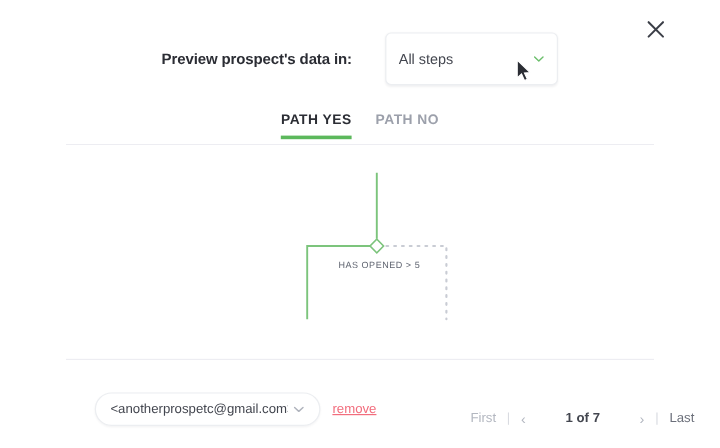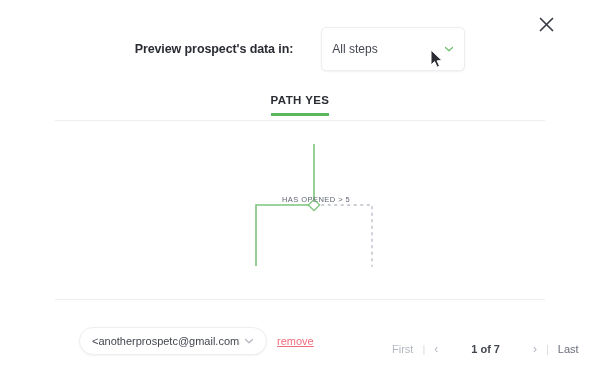--- a/index.html
+++ b/index.html
@@ -228,36 +228,39 @@
 </div>
 
 <svg class="cursor" viewBox="0 0 14 20">
   <path d="M1,1 L1,16 L4.6,12.6 L7.1,18.2 L9.5,17.1 L7.1,11.8 L12,11.6 Z" fill="#2b2d34" stroke="#ffffff" stroke-width="1"></path>
 </svg>
 
 <div class="tabs">
   <div class="tab active">
     <span>PATH YES</span>
   </div>
+  <div class="tab">
+    <span>PATH NO</span>
+  </div>
 </div>
 
 <div class="divider top"></div>
 
 <div class="flow-canvas">
   <svg width="600" height="178" viewBox="0 0 600 178">
 
     <line x1="314" y1="23" x2="314" y2="78" stroke="#7cc47c" stroke-width="1.6"></line>
 
     <polyline points="314,84 256,84 256,145" fill="none" stroke="#7cc47c" stroke-width="1.6"></polyline>
 
     <polyline points="322,84 372,84 372,145" fill="none" stroke="#c9ccd4" stroke-width="1.8" stroke-linecap="round" stroke-dasharray="1.5 5"></polyline>
 
     <rect x="310" y="80" width="8" height="8" transform="rotate(45 314 84)" fill="#ffffff" stroke="#7cc47c" stroke-width="1.3"></rect>
   </svg>
-  <div class="node-label" style="position:absolute; left:282px; top:74px;">HAS OPENED &gt; 5</div>
+  <div class="node-label" style="position:absolute; left:282px; top:95px;">HAS OPENED &gt; 5</div>
 </div>
 
 <div class="divider bottom"></div>
 
 <div class="email-select">
   <span class="value">&lt;anotherprospetc@gmail.com&gt; a…</span>
   <svg class="chev" viewBox="0 0 10 10">
     <polyline points="1.5,3.5 5,6.8 8.5,3.5" fill="none" stroke="#b0b4bd" stroke-width="1.2" stroke-linecap="round" stroke-linejoin="round"></polyline>
   </svg>
 </div>

